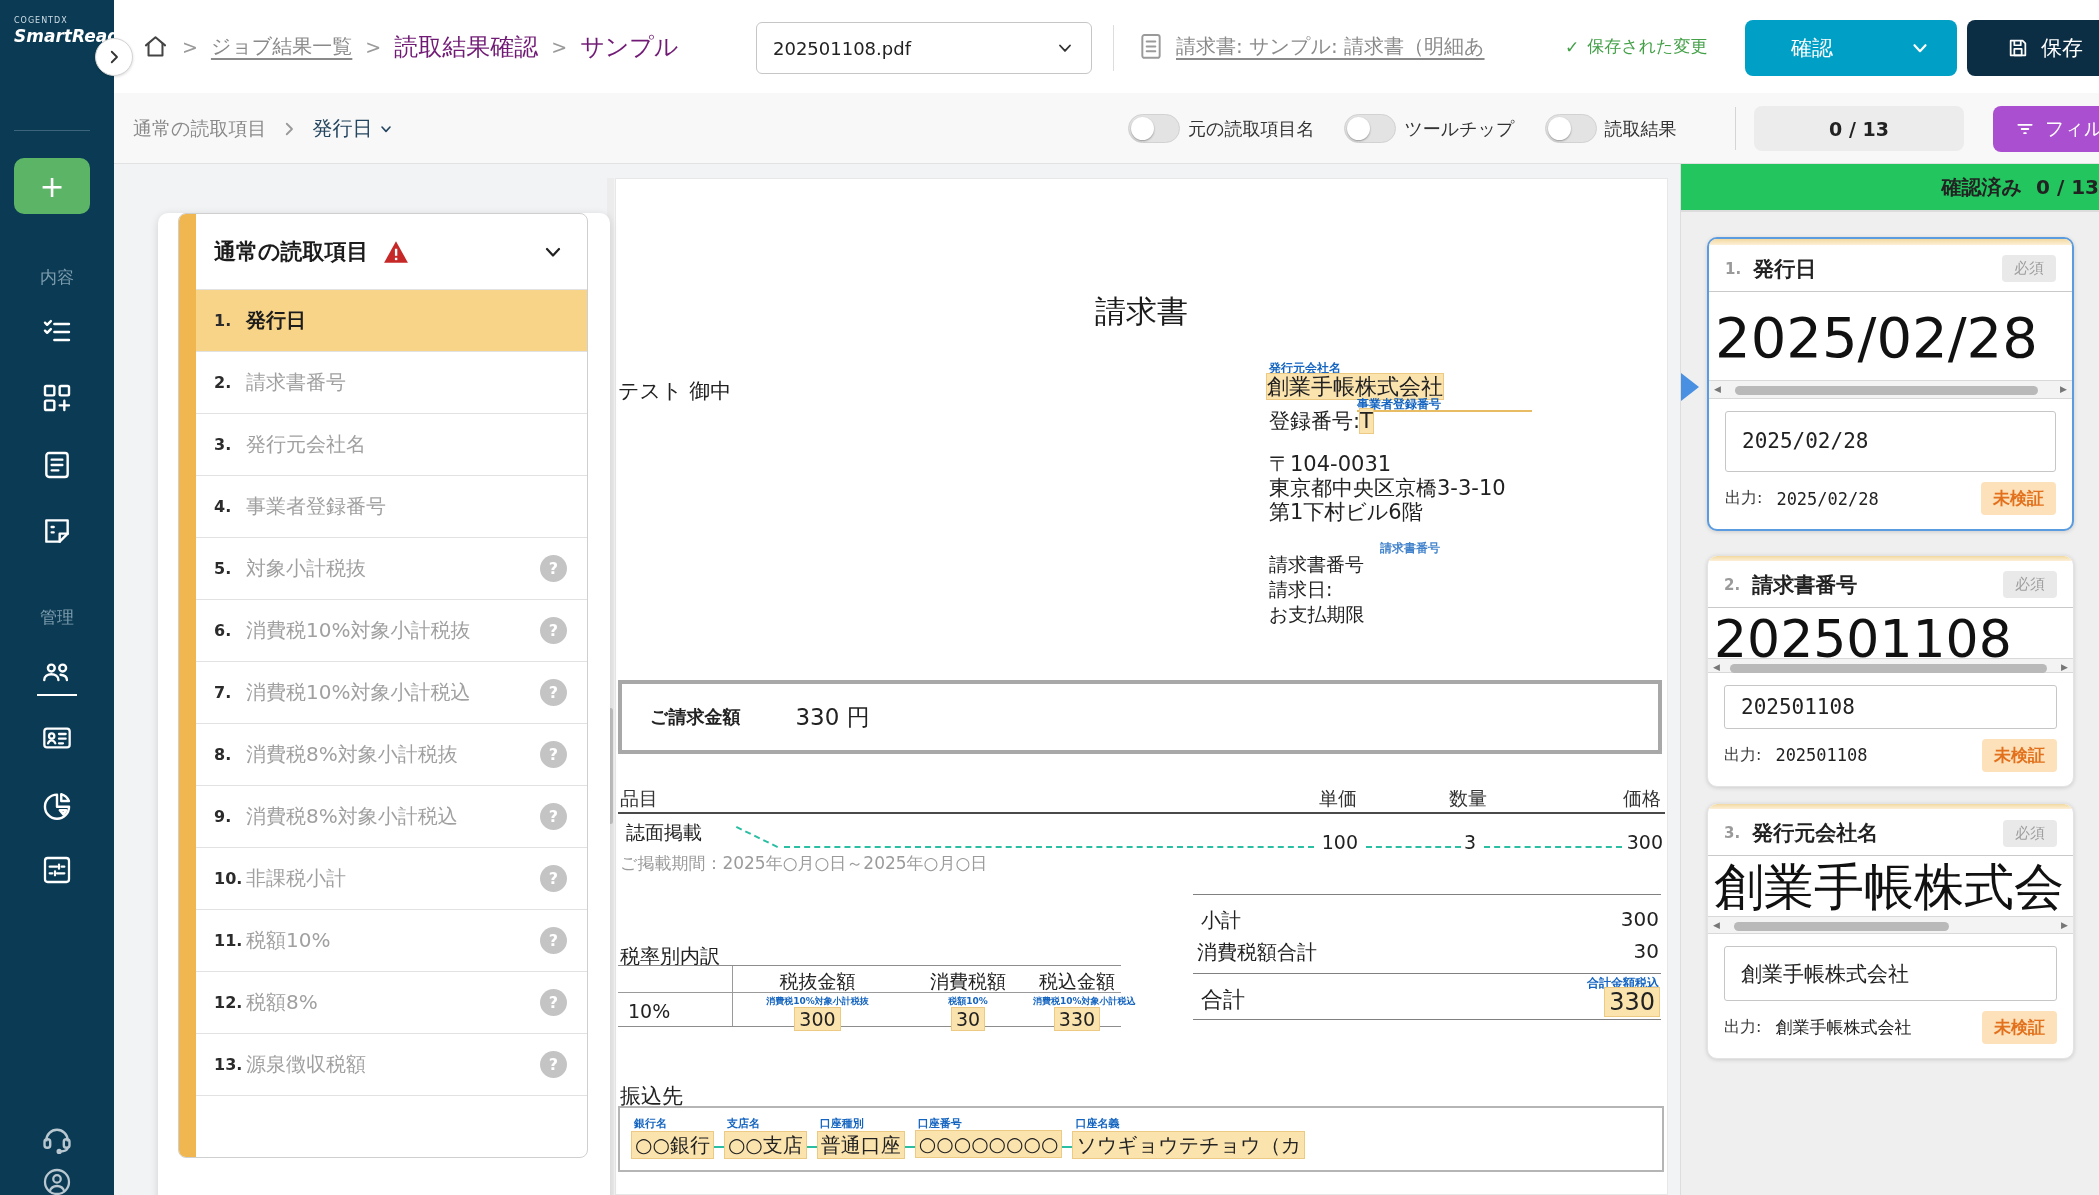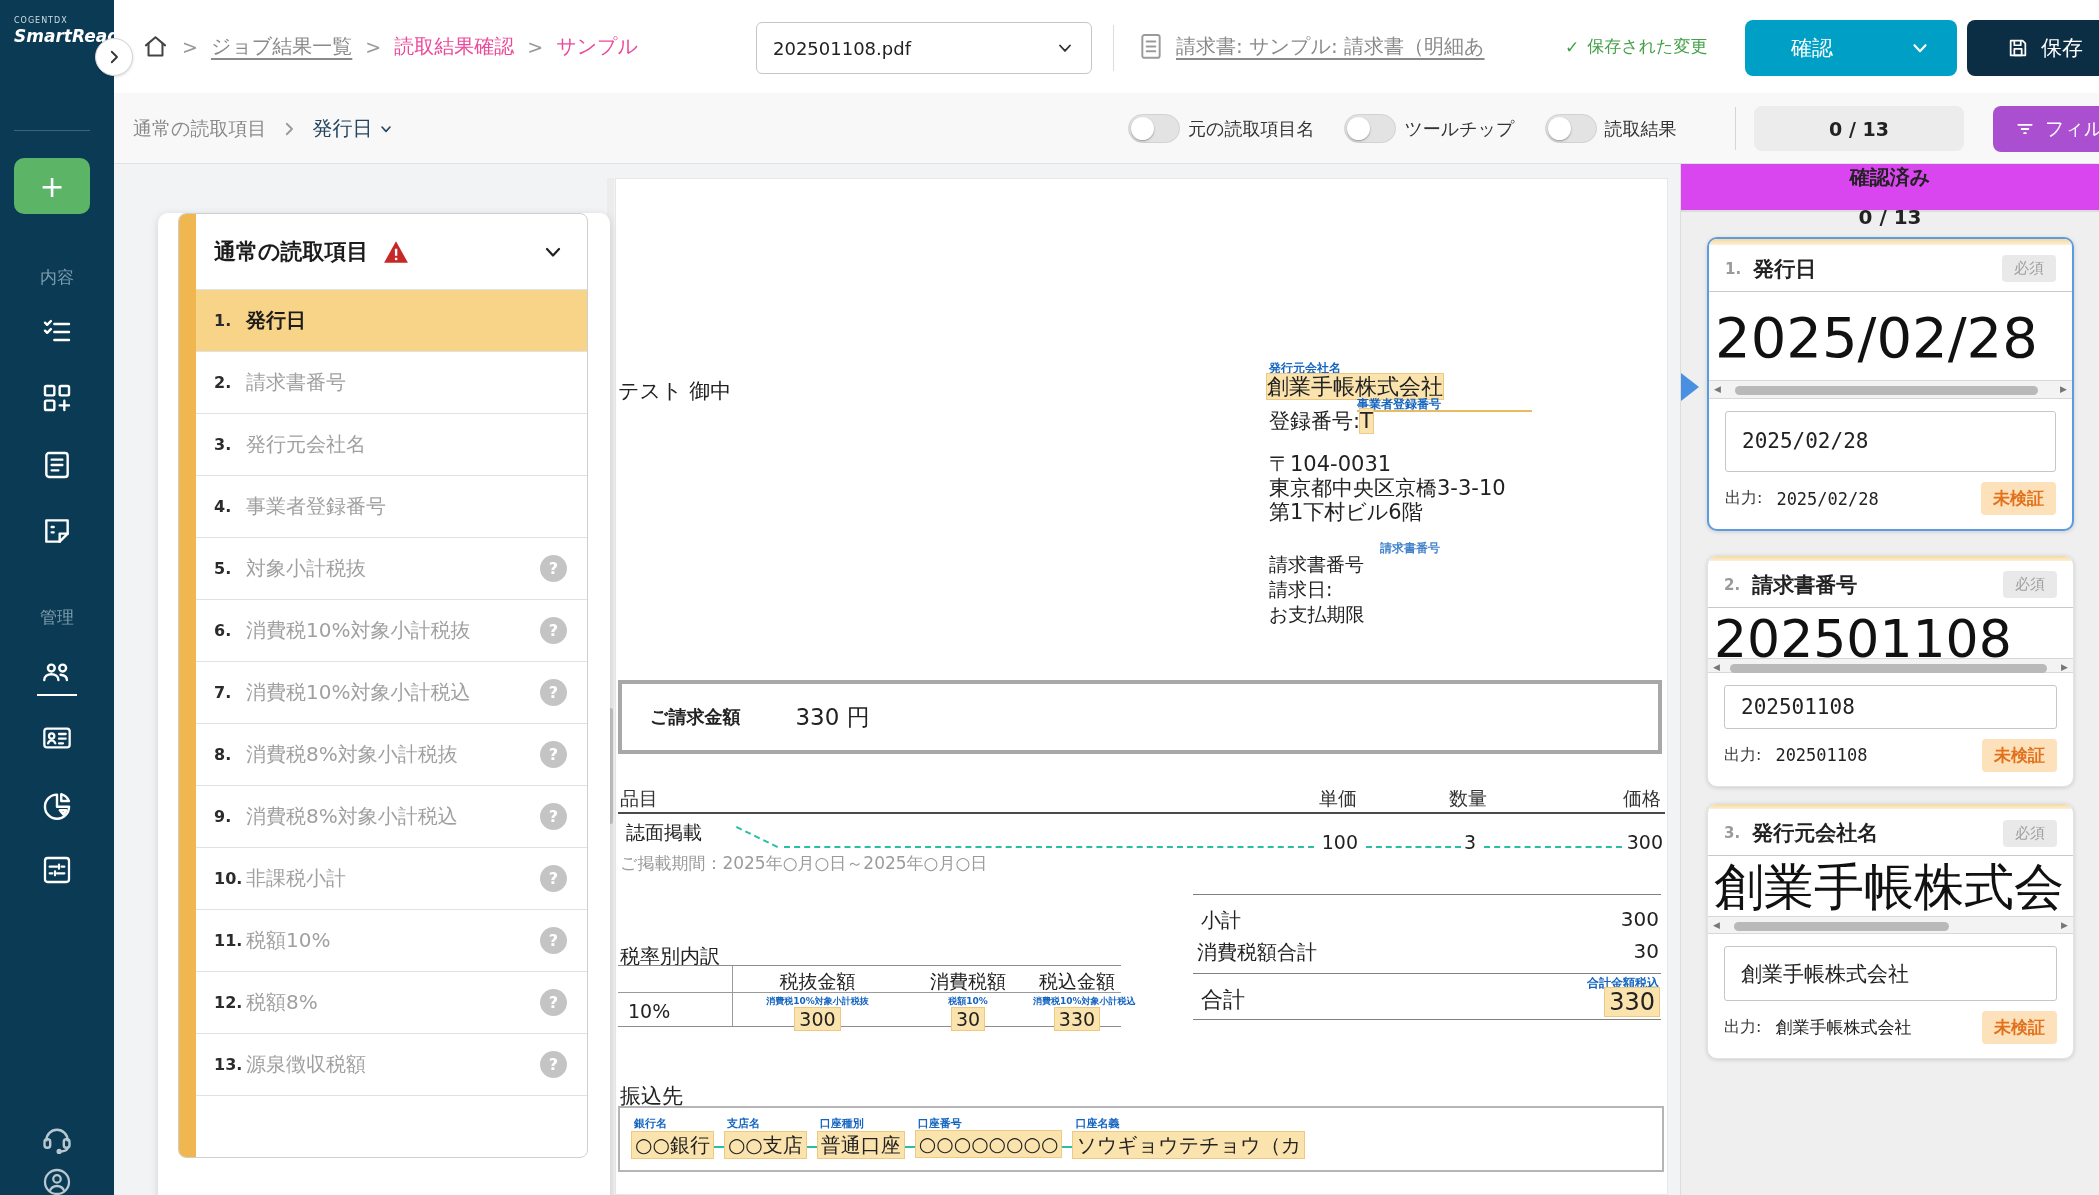--- a/index.html
+++ b/index.html
@@ -23,21 +23,21 @@
     background:#5cb566; color:#fff; font-size:30px; display:flex; align-items:center; justify-content:center; }
   .side-label { position:absolute; left:0; width:114px; text-align:center; color:#7e9dae; font-size:17px; }
   .side-icon { position:absolute; left:0; width:114px; display:flex; justify-content:center; }
   .icon-underline { position:absolute; left:37px; width:40px; border-top:2px solid #fff; }
 
   
   .header { position:absolute; left:114px; top:0; width:1985px; height:93px; background:#fff; z-index:20; }
   .crumbs { position:absolute; left:28px; top:0; height:93px; display:flex; align-items:center; gap:13px; }
   .crumb-sep { color:#9a9a9a; font-size:19px; }
   .crumb-link { color:#8a8a8a; font-size:20px; text-decoration:underline; text-underline-offset:5px; }
-  .crumb-text { color:#ec4899; font-size:20px;font-family:Liberation Mono, monospace; }
+  .crumb-text { color:#701a75; font-size:24px;font-family:Liberation Mono, monospace; }
   .file-select { position:absolute; left:642px; top:22px; width:336px; height:52px; background:#fff;
     border:1px solid #c6c6c6; border-radius:6px; display:flex; align-items:center; padding:0 16px; }
   .file-select span { font-size:18px; color:#222; flex:1; }
   .hdr-divider { position:absolute; left:999px; top:25px; height:46px; border-left:1px solid #ddd; }
   .doc-title-wrap { position:absolute; left:1024px; top:0; height:93px; display:flex; align-items:center; gap:12px; }
   .doc-title { color:#8a8a8a; font-size:20px; text-decoration:underline; text-underline-offset:5px;
     max-width:352px; white-space:nowrap; overflow:hidden; }
   .saved { position:absolute; left:1451px; top:0; height:93px; display:flex; align-items:center; gap:8px;
     color:#43a047; font-size:17px; }
   .btn-confirm { position:absolute; left:1631px; top:20px; width:212px; height:56px; background:#00a0c6;
@@ -153,22 +153,22 @@
   .nav-row { height:62px; border-top:1px solid #e2e2e2; display:flex; align-items:center; padding-left:35px; }
   .nav-row .nav-num { font-size:16px; font-weight:bold; color:#2b2b2b; width:32px; }
   .nav-row .nav-label { font-size:20px; color:#a0a0a0; }
   .nav-row.active { background:#f8d489; }
   .nav-row.active .nav-label { color:#1c1c1c; font-weight:bold; }
   .help { margin-left:auto; margin-right:20px; width:27px; height:27px; border-radius:50%; background:#c4c4c4;
     color:#fff; font-size:16px; font-weight:bold; display:flex; align-items:center; justify-content:center; }
 
   
   .rpanel { position:absolute; left:1566px; top:0; width:419px; height:1031px; background:#efefef; border-left:1px solid #ddd; }
-  .rpanel-head { height:48px; background:#d946ef; border-bottom:2px solid #dcdcdc; display:flex;
-    align-items:center; justify-content:space-between; gap:14px; font-size:20px; font-weight:bold; color:#222;flex-direction:column; }
+  .rpanel-head { height:48px; background:#22c55e; border-bottom:2px solid #dcdcdc; display:flex;
+    align-items:center; justify-content:flex-end; gap:14px; font-size:20px; font-weight:bold; color:#222; }
   .panel-arrow { position:absolute; left:0; top:209px; width:0; height:0;
     border-top:14px solid transparent; border-bottom:14px solid transparent; border-left:18px solid #4a90e2; }
   .card { position:absolute; left:26px; width:367px; background:#fff; border-radius:10px;
     border:1px solid #e3e3e3; box-shadow:0 1px 4px rgba(0,0,0,.15); display:flex; flex-direction:column; overflow:hidden; }
   .card.selected { border:2px solid #5b9ce0; }
   .card-strip { height:6px; background:linear-gradient(#f3d9a0,#fcf0d8); }
   .card-head { display:flex; align-items:center; padding:10px 16px 8px 16px; }
   .card-num { font-size:15px; font-weight:bold; color:#9a9a9a; margin-right:12px; }
   .card-label { font-size:21px; font-weight:bold; color:#222; }
   .badge-req { margin-left:auto; background:#e9e9e9; color:#9e9e9e; font-size:15px; padding:4px 12px; border-radius:4px; }
@@ -367,20 +367,21 @@
   </div>
 </div>
 
 <div class="content">
 
   <div class="doc-scroll">
       <div class="thumb"></div>
     </div>
 
   <div class="page">
+    <div class="abs inv-title">請求書</div>
     <div class="abs inv-recipient">テスト 御中</div>
 
     <div class="abs blue-lbl inv-issuer-lbl">発行元会社名</div>
     <div class="abs inv-issuer"><span class="hl">創業手帳株式会社</span></div>
     <div class="abs reg-underline"></div>
     <div class="abs blue-lbl inv-reg-lbl">事業者登録番号</div>
     <div class="abs inv-reg"><span>登録番号:</span><span class="hl">T</span></div>
     <div class="abs inv-postal">〒104-0031</div>
     <div class="abs inv-addr1">東京都中央区京橋3-3-10</div>
     <div class="abs inv-addr2">第1下村ビル6階</div>

